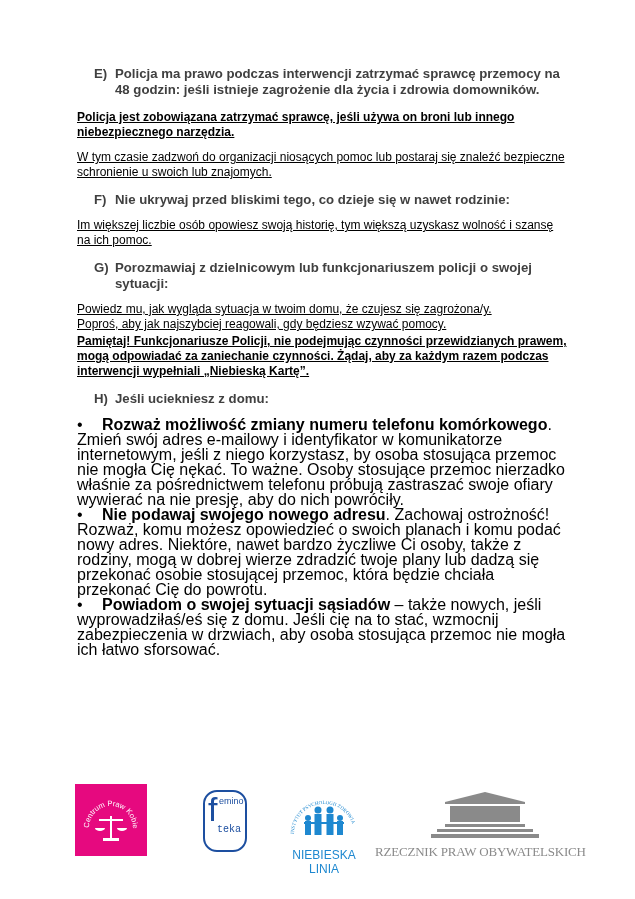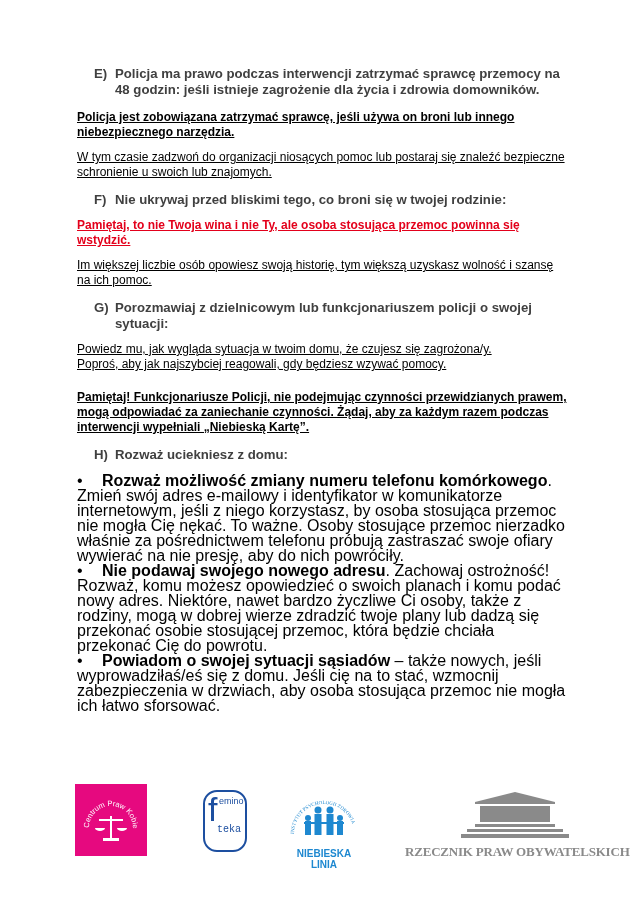--- a/index.html
+++ b/index.html
@@ -14,52 +14,51 @@
   .bold { font-weight: bold; }
   .red { color: #e3001b; font-weight: bold; }
   .bullets { margin: 0; padding: 0; list-style: none; }
   .bullets li { font-size: 16px; line-height: 15px; }
   .bullets .dot { display: inline-block; width: 25px; }
   .logos { position: absolute; top: 780px; left: 0; width: 635px; height: 80px; }
   .logo-cpk { position: absolute; left: 75px; top: 4px; width: 72px; height: 72px; background: #e6097f; }
   .logo-fem { position: absolute; left: 203px; top: 10px; width: 44px; height: 62px; border: 2px solid #1d4fa0;
               border-radius: 14px; box-sizing: border-box; }
   .logo-nl { position: absolute; left: 288px; top: 8px; width: 72px; height: 72px; }
-  .logo-rpo { position: absolute; left: 405px; top: 10px; width: 220px; height: 70px; font-weight: bold; }
+  .logo-rpo { position: absolute; left: 375px; top: 10px; width: 220px; height: 70px; }
 </style>
 </head>
 <body>
 
 <div class="page">
 
   <div class="heading">
     <span class="letter">E)</span>
     <span class="text">Policja ma prawo podczas interwencji zatrzymać sprawcę przemocy na 48 godzin: jeśli istnieje zagrożenie dla życia i zdrowia domowników.</span>
   </div>
   <p class="bold" style="margin-top:12px">Policja jest zobowiązana zatrzymać sprawcę, jeśli używa on broni lub innego niebezpiecznego narzędzia.</p>
   <p style="margin-top:10px">W tym czasie zadzwoń do organizacji niosących pomoc lub postaraj się znaleźć bezpieczne schronienie u swoich lub znajomych.</p>
 
   <div class="heading" style="margin-top:12px">
     <span class="letter">F)</span>
-    <span class="text">Nie ukrywaj przed bliskimi tego, co broni się w twojej rodzinie:</span>
+    <span class="text">Nie ukrywaj przed bliskimi tego, co dzieje się w nawet rodzinie:</span>
   </div>
-  <p class="red" style="margin-top:10px">Pamiętaj, to nie Twoja wina i nie Ty, ale osoba stosująca przemoc powinna się wstydzić.</p>
   <p style="margin-top:10px">Im większej liczbie osób opowiesz swoją historię, tym większą uzyskasz wolność i szansę na ich pomoc.</p>
 
   <div class="heading" style="margin-top:12px">
     <span class="letter">G)</span>
     <span class="text">Porozmawiaj z dzielnicowym lub funkcjonariuszem policji o swojej sytuacji:</span>
   </div>
   <p style="margin-top:10px">Powiedz mu, jak wygląda sytuacja w twoim domu, że czujesz się zagrożona/y.</p>
   <p>Poproś, aby jak najszybciej reagowali, gdy będziesz wzywać pomocy.</p>
-  <p class="bold" style="margin-top:18px">Pamiętaj! Funkcjonariusze Policji, nie podejmując czynności przewidzianych prawem, mogą odpowiadać za zaniechanie czynności. Żądaj, aby za każdym razem podczas interwencji wypełniali „Niebieską Kartę”.</p>
+  <p class="bold" style="margin-top:2px">Pamiętaj! Funkcjonariusze Policji, nie podejmując czynności przewidzianych prawem, mogą odpowiadać za zaniechanie czynności. Żądaj, aby za każdym razem podczas interwencji wypełniali „Niebieską Kartę”.</p>
 
   <div class="heading" style="margin-top:12px">
     <span class="letter">H)</span>
-    <span class="text">Rozważ uciekniesz z domu:</span>
+    <span class="text">Jeśli uciekniesz z domu:</span>
   </div>
   <ul class="bullets" style="margin-top:10px">
     <li><span class="dot">•</span><b>Rozważ możliwość zmiany numeru telefonu komórkowego</b><span>. Zmień swój adres e-mailowy i identyfikator w komunikatorze internetowym, jeśli z niego korzystasz, by osoba stosująca przemoc nie mogła Cię nękać. To ważne. Osoby stosujące przemoc nierzadko właśnie za pośrednictwem telefonu próbują zastraszać swoje ofiary wywierać na nie presję, aby do nich powróciły.</span></li>
     <li><span class="dot">•</span><b>Nie podawaj swojego nowego adresu</b><span>. Zachowaj ostrożność! Rozważ, komu możesz opowiedzieć o swoich planach i komu podać nowy adres. Niektóre, nawet bardzo życzliwe Ci osoby, także z rodziny, mogą w dobrej wierze zdradzić twoje plany lub dadzą się przekonać osobie stosującej przemoc, która będzie chciała przekonać Cię do powrotu.</span></li>
     <li><span class="dot">•</span><b>Powiadom o swojej sytuacji sąsiadów</b><span> – także nowych, jeśli wyprowadziłaś/eś się z domu. Jeśli cię na to stać, wzmocnij zabezpieczenia w drzwiach, aby osoba stosująca przemoc nie mogła ich łatwo sforsować.</span></li>
   </ul>
 </div>
 
 <div class="logos">
   <div class="logo-cpk">
@@ -90,21 +89,21 @@
           <rect x="17" y="33" width="6" height="14"></rect>
         <circle cx="30" cy="22" r="3.5"></circle>
           <rect x="26.5" y="26" width="7" height="21"></rect>
         <circle cx="42" cy="22" r="3.5"></circle>
           <rect x="38.5" y="26" width="7" height="21"></rect>
         <circle cx="52" cy="30" r="3"></circle>
           <rect x="49" y="33" width="6" height="14"></rect>
         <rect x="16" y="34" width="40" height="2"></rect>
       </g>
     </svg>
-    <div style="font-size:10px;font-weight:bold;color:#1e88d0;text-align:center;margin-top:-4px;">NIEBIESKA LINIA</div>
+    <div style="font-size:12px;font-weight:normal;color:#1e88d0;text-align:center;margin-top:-4px;">NIEBIESKA LINIA</div>
   </div>
   <div class="logo-rpo">
     <svg width="220" height="50" viewBox="0 0 220 50">
       <g fill="#8a8a8a">
         <polygon points="70,12 110,2 150,12 150,14 70,14"></polygon>
         <rect x="75" y="16" width="70" height="16"></rect>
         <rect x="70" y="34" width="80" height="3"></rect>
         <rect x="62" y="39" width="96" height="3"></rect>
         <rect x="56" y="44" width="108" height="4"></rect>
       </g>

